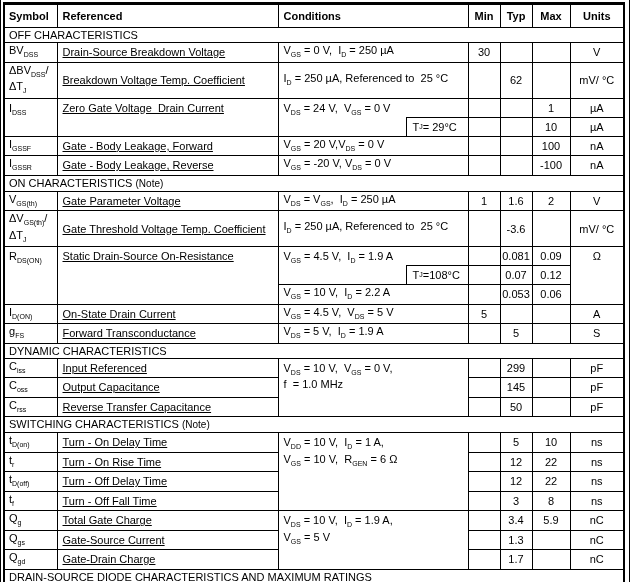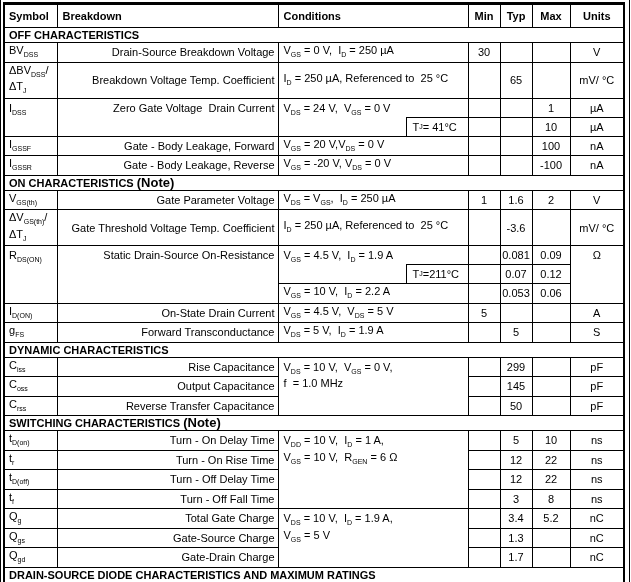--- a/index.html
+++ b/index.html
@@ -22,33 +22,33 @@
 
   thead tr { height:24px;padding-left:36px; }
   thead th { font-weight:bold; font-size:11px; }
   th.col-symbol, th.col-parameter, th.col-conditions { text-align:left; }
   th.col-symbol { padding-left:4px; }
   th.col-parameter, th.col-conditions { padding-left:5px; }
   th.col-min, th.col-typ, th.col-max, th.col-units { text-align:center;margin-top:48px; }
 
   tr.section-row { height:15px; }
   tr.section-row td {
-    font-weight:bold; text-align:left; padding:1px 0 1px 4px; font-size:11px;
+    font-weight:normal; text-align:left; padding:1px 0 1px 4px; font-size:11px;
   }
   tbody tr.data-row { height:19px; }
 
   td.cell { vertical-align:middle; }
   td.col-symbol { text-align:left; padding:1px 2px 1px 4px; }
-  td.col-parameter { text-align:right; padding:1px 3px 1px 5px; }
+  td.col-parameter { text-align:left; padding:1px 3px 1px 5px;text-decoration:underline; }
   td.col-conditions { text-align:left; padding:1px 3px 1px 5px; position:relative; }
   td.col-min, td.col-typ, td.col-max, td.col-units { text-align:center; padding:1px 1px; }
   td.vtop { vertical-align:top; padding-top:3px; }
 
   .sub { font-size:7px; vertical-align:-2.5px; letter-spacing:0; }
-  .sm  { font-size:13px; }
+  .sm  { font-size:10px; }
 
   .subbox {
     position:absolute; right:0; bottom:0; width:62px; height:19px;
     border-left:1px solid #000; border-top:1px solid #000;
     background:#fff; box-sizing:border-box;
     display:flex; align-items:center; padding-left:6px;
   }
 </style>
 </head>
 <body>
@@ -63,21 +63,21 @@
         <col style="width:221px">
         <col style="width:190px">
       <col style="width:32px">
         <col style="width:32px">
         <col style="width:38px">
         <col style="width:54px">
     </colgroup>
     <thead>
       <tr>
         <th class="col-symbol">Symbol</th>
-        <th class="col-parameter">Breakdown</th>
+        <th class="col-parameter">Referenced</th>
         <th class="col-conditions">Conditions</th>
         <th class="col-min">Min</th>
         <th class="col-typ">Typ</th>
         <th class="col-max">Max</th>
         <th class="col-units">Units</th>
       </tr>
     </thead>
     <tbody id="table-body">
         <tr class="section-row">
           <td colspan="7"><span>OFF CHARACTERISTICS</span></td>
@@ -89,31 +89,31 @@
           <td class="cell col-min"><span>30</span></td>
           <td class="cell col-typ"></td>
           <td class="cell col-max"></td>
           <td class="cell col-units"><span>V</span></td>
         </tr>
         <tr class="data-row">
           <td class="cell col-symbol"><span>ΔBV</span><span class="sub">DSS</span><span>/ΔT</span><span class="sub">J</span></td>
           <td class="cell col-parameter"><span>Breakdown Voltage Temp. Coefficient</span></td>
           <td class="cell col-conditions"><span>I</span><span class="sub">D</span><span> = 250 µA, Referenced to &nbsp;25 °C</span></td>
           <td class="cell col-min"></td>
-          <td class="cell col-typ"><span>65</span></td>
+          <td class="cell col-typ"><span>62</span></td>
           <td class="cell col-max"></td>
           <td class="cell col-units"><span>mV/ °C</span></td>
         </tr>
         <tr class="data-row">
           <td class="cell col-symbol vtop" rowspan="2"><span>I</span><span class="sub">DSS</span></td>
           <td class="cell col-parameter vtop" rowspan="2"><span>Zero Gate Voltage &nbsp;Drain Current</span></td>
           <td class="cell col-conditions vtop" rowspan="2"><span>V</span><span class="sub">DS</span><span> = 24 V, &nbsp;V</span><span class="sub">GS</span><span> = 0 V</span><div class="subbox">
               <span>T</span>
               <span class="sub">J</span>
-              <span> = 41°C</span>
+              <span> = 29°C</span>
             </div></td>
           <td class="cell col-min"></td>
           <td class="cell col-typ"></td>
           <td class="cell col-max"><span>1</span></td>
           <td class="cell col-units"><span>µA</span></td>
         </tr>
         <tr class="data-row">
           <td class="cell col-min"></td>
           <td class="cell col-typ"></td>
           <td class="cell col-max"><span>10</span></td>
@@ -157,21 +157,21 @@
           <td class="cell col-typ"><span>-3.6</span></td>
           <td class="cell col-max"></td>
           <td class="cell col-units"><span>mV/ °C</span></td>
         </tr>
         <tr class="data-row">
           <td class="cell col-symbol vtop" rowspan="3"><span>R</span><span class="sub">DS(ON)</span></td>
           <td class="cell col-parameter vtop" rowspan="3"><span>Static Drain-Source On-Resistance</span></td>
           <td class="cell col-conditions vtop" rowspan="2"><span>V</span><span class="sub">GS</span><span> = 4.5 V, &nbsp;I</span><span class="sub">D</span><span> = 1.9 A</span><div class="subbox">
               <span>T</span>
               <span class="sub">J</span>
-              <span> =211°C</span>
+              <span> =108°C</span>
             </div></td>
           <td class="cell col-min"></td>
           <td class="cell col-typ"><span>0.081</span></td>
           <td class="cell col-max"><span>0.09</span></td>
           <td class="cell col-units vtop" rowspan="3"><span>Ω</span></td>
         </tr>
         <tr class="data-row">
           <td class="cell col-min"></td>
           <td class="cell col-typ"><span>0.07</span></td>
           <td class="cell col-max"><span>0.12</span></td>
@@ -198,21 +198,21 @@
           <td class="cell col-min"></td>
           <td class="cell col-typ"><span>5</span></td>
           <td class="cell col-max"></td>
           <td class="cell col-units"><span>S</span></td>
         </tr>
         <tr class="section-row">
           <td colspan="7"><span>DYNAMIC CHARACTERISTICS</span></td>
         </tr>
         <tr class="data-row">
           <td class="cell col-symbol"><span>C</span><span class="sub">iss</span></td>
-          <td class="cell col-parameter"><span>Rise Capacitance</span></td>
+          <td class="cell col-parameter"><span>Input Referenced</span></td>
           <td class="cell col-conditions vtop" rowspan="3"><span>V</span><span class="sub">DS</span><span> = 10 V, &nbsp;V</span><span class="sub">GS</span><span> = 0 V,</span><br><span>f &nbsp;= 1.0 MHz</span></td>
           <td class="cell col-min"></td>
           <td class="cell col-typ"><span>299</span></td>
           <td class="cell col-max"></td>
           <td class="cell col-units"><span>pF</span></td>
         </tr>
         <tr class="data-row">
           <td class="cell col-symbol"><span>C</span><span class="sub">oss</span></td>
           <td class="cell col-parameter"><span>Output Capacitance</span></td>
           <td class="cell col-min"></td>
@@ -263,26 +263,26 @@
           <td class="cell col-typ"><span>3</span></td>
           <td class="cell col-max"><span>8</span></td>
           <td class="cell col-units"><span>ns</span></td>
         </tr>
         <tr class="data-row">
           <td class="cell col-symbol"><span>Q</span><span class="sub">g</span></td>
           <td class="cell col-parameter"><span>Total Gate Charge</span></td>
           <td class="cell col-conditions vtop" rowspan="3"><span>V</span><span class="sub">DS</span><span> = 10 V, &nbsp;I</span><span class="sub">D</span><span> = 1.9 A,</span><br><span>V</span><span class="sub">GS</span><span> = 5 V</span></td>
           <td class="cell col-min"></td>
           <td class="cell col-typ"><span>3.4</span></td>
-          <td class="cell col-max"><span>5.2</span></td>
+          <td class="cell col-max"><span>5.9</span></td>
           <td class="cell col-units"><span>nC</span></td>
         </tr>
         <tr class="data-row">
           <td class="cell col-symbol"><span>Q</span><span class="sub">gs</span></td>
-          <td class="cell col-parameter"><span>Gate-Source Charge</span></td>
+          <td class="cell col-parameter"><span>Gate-Source Current</span></td>
           <td class="cell col-min"></td>
           <td class="cell col-typ"><span>1.3</span></td>
           <td class="cell col-max"></td>
           <td class="cell col-units"><span>nC</span></td>
         </tr>
         <tr class="data-row">
           <td class="cell col-symbol"><span>Q</span><span class="sub">gd</span></td>
           <td class="cell col-parameter"><span>Gate-Drain Charge</span></td>
           <td class="cell col-min"></td>
           <td class="cell col-typ"><span>1.7</span></td>

